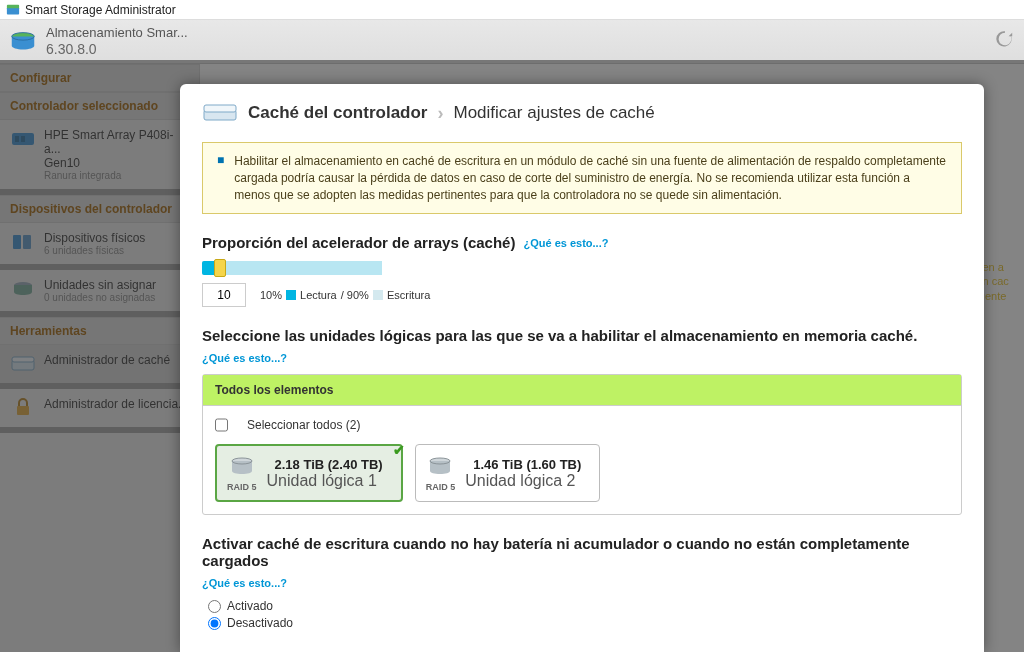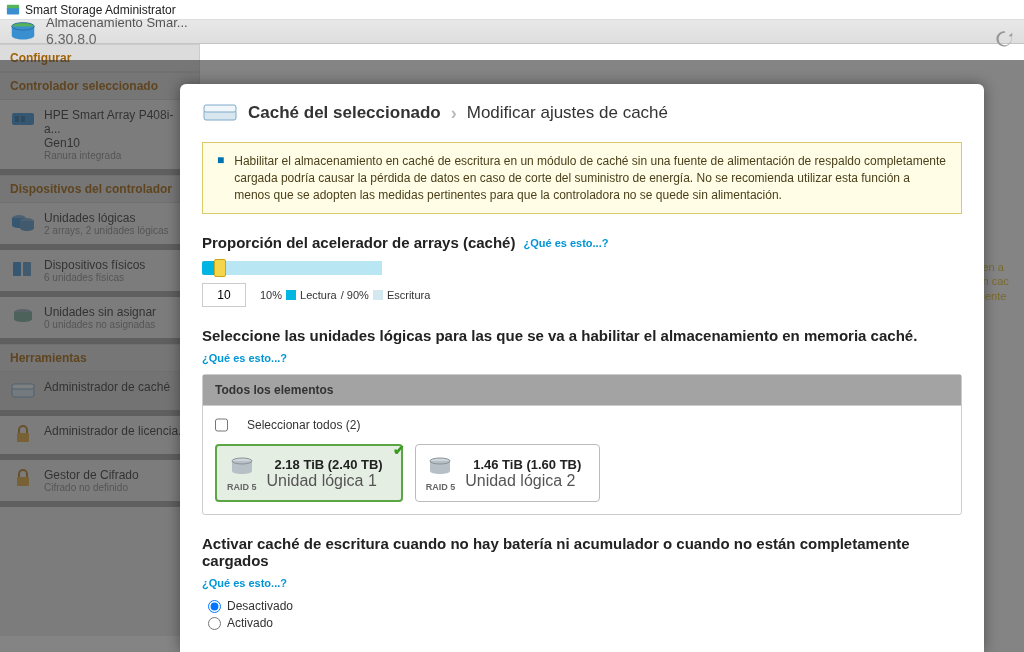--- a/index.html
+++ b/index.html
@@ -1,20 +1,20 @@
 <!DOCTYPE html>
 <html><head>
 <meta charset="utf-8">
 <style>
 * { box-sizing: border-box; margin: 0; padding: 0; }
 body { font-family: Arial, sans-serif; font-size: 12px; color: #333; background: #fff; width: 1024px; height: 652px; overflow: hidden; position: relative; }
 .titlebar { height: 20px; display: flex; align-items: center; padding: 0 6px; border-bottom: 1px solid #ddd; background: #fff; }
 .titlebar-icon { width: 14px; height: 14px; margin-right: 5px; display:inline-flex; }
 .title-text { font-size: 12px; color: #222; }
-.app-header { height: 24px; background: linear-gradient(#e8e8e8,#dedede); border-bottom: 1px solid #c5c5c5; display:flex; align-items:center; padding: 0 8px; position: relative; }
+.app-header { height: 44px; background: linear-gradient(#e8e8e8,#dedede); border-bottom: 1px solid #c5c5c5; display:flex; align-items:center; padding: 0 8px; position: relative; }
 .product-icon { width: 30px; height: 30px; margin-right: 8px; }
 .product-info { display:flex; flex-direction:column; line-height:1.2; color:#555; }
 .product-name { font-size: 13px; }
 .product-ver { font-size: 14px; color:#666; }
 .refresh-icon { position:absolute; right:10px; top:10px; color:#888; }
 .content-area { display:flex; height: calc(100% - 60px); }
 .sidebar { width: 200px; background:#ececec; border-right:1px solid #ccc; height:100%; overflow:hidden; }
 .side-section-title { background:#dcdcdc; padding:6px 10px; font-weight:bold; font-size:12px; color:#a16207; border-top:1px solid #ccc; border-bottom:1px solid #ccc; }
 .side-item { display:flex; align-items:flex-start; gap:8px; padding:8px 10px; border-bottom:6px solid #a3a3a3; cursor:pointer; }
 .side-item.selected { background:#d4d4d4; }
@@ -37,21 +37,21 @@
 .slider-track { width:180px; height:14px; background:#e8e8e8; border-radius:2px; position:relative; }
 .slider-fill { position:absolute; left:0; top:0; height:100%; width:18px; background:#00b5e2; border-radius:2px 0 0 2px; }
 .slider-fill2 { position:absolute; left:18px; top:0; height:100%; right:0; background:#b8e6f2; }
 .slider-thumb { position:absolute; left:12px; top:-2px; width:12px; height:18px; background:#f5d54a; border:1px solid #c7a818; border-radius:2px; }
 .ratio-input { width:44px; height:24px; border:1px solid #ccc; text-align:center; font-size:12px; }
 .ratio-legend { font-size:11px; color:#333; display:flex; align-items:center; gap:4px; }
 .leg-sq { width:10px; height:10px; display:inline-block; }
 .leg-sq.read { background:#00b5e2; }
 .leg-sq.write { background:#d4e9ef; }
 .lu-box { border:1px solid #ccc; border-radius:3px; margin-bottom:20px; }
-.lu-tab { background:#a3a3a3; padding:8px 12px; font-size:12px; font-weight:bold; border-bottom:1px solid #ccc; }
+.lu-tab { background:#bef264; padding:8px 12px; font-size:12px; font-weight:bold; border-bottom:1px solid #ccc; }
 .lu-body { padding:12px; }
 .select-all { display:flex; gap:19px; font-size:12px; margin-bottom:12px; }
 .lu-cards { display:flex; gap:12px; }
 .lu-card { display:flex; align-items:center; gap:10px; border:1px solid #bbb; background:#eef0f0; border-radius:4px; padding:8px 18px 8px 10px; position:relative; cursor:pointer; }
 .lu-card.sel { border:2px solid #5aa644; background:#e5eee3; }
 .lu-card.sel::after { content:"✔"; position:absolute; top:-4px; right:-4px; color:#3a9a1f; font-size:14px; font-weight:bold; }
 .lu-card.unsel { background:#fff; }
 .lu-disk-icon { width:26px; height:26px; display:flex; align-items:center; justify-content:center; }
 .lu-raid { font-size:9px; font-weight:bold; color:#666; margin-top:2px; }
 .lu-info .lu-size { font-size:13px; font-weight:bold; color:#222;margin-left:8px; }
@@ -110,34 +110,20 @@
       <div class="side-text">
         <div class="label" style="white-space:pre-line">HPE Smart Array P408i-a...
 Gen10</div>
         <div class="sub">Ranura integrada</div>
       </div>
     </div>
     <div class="side-section-title">Dispositivos del controlador</div>
     <div class="side-item">
       <span class="side-icon">
           <svg width="26" height="20" viewBox="0 0 26 20">
-            <ellipse cx="9" cy="6" rx="7" ry="3" fill="#7aa8cf"></ellipse>
-            <path d="M2 6v7c0 1.7 3.1 3 7 3s7-1.3 7-3V6" fill="#3a8fd1"></path>
-            <ellipse cx="17" cy="9" rx="7" ry="3" fill="#7aa8cf"></ellipse>
-            <path d="M10 9v7c0 1.7 3.1 3 7 3s7-1.3 7-3V9" fill="#5a97c8"></path>
-          </svg>
-        </span>
-      <div class="side-text">
-          <div class="label">Unidades lógicas</div>
-          <div class="sub">2 arrays, 2 unidades lógicas</div>
-        </div>
-    </div>
-    <div class="side-item">
-      <span class="side-icon">
-          <svg width="26" height="20" viewBox="0 0 26 20">
             <rect x="3" y="3" width="8" height="14" rx="1" fill="#3a8fd1"></rect>
             <rect x="13" y="3" width="8" height="14" rx="1" fill="#5a97c8"></rect>
           </svg>
         </span>
       <div class="side-text">
           <div class="label">Dispositivos físicos</div>
           <div class="sub">6 unidades físicas</div>
         </div>
     </div>
     <div class="side-item">
@@ -166,53 +152,41 @@
     </div>
     <div class="side-item">
       <span class="side-icon">
           <svg width="26" height="20" viewBox="0 0 26 20">
             <rect x="7" y="8" width="12" height="9" rx="1" fill="#e0a93a"></rect>
             <path d="M9 8V5a4 4 0 0 1 8 0v3" fill="none" stroke="#b58020" stroke-width="2"></path>
           </svg>
         </span>
       <div class="side-text">
           <div class="label">Administrador de licencia...</div>
-        </div>
-    </div>
-    <div class="side-item">
-      <span class="side-icon">
-          <svg width="26" height="20" viewBox="0 0 26 20">
-            <rect x="7" y="8" width="12" height="9" rx="1" fill="#e0a93a"></rect>
-            <path d="M9 8V5a4 4 0 0 1 8 0v3" fill="none" stroke="#b58020" stroke-width="2"></path>
-          </svg>
-        </span>
-      <div class="side-text">
-          <div class="label">Gestor de Cifrado</div>
-          <div class="sub">Cifrado no definido</div>
         </div>
     </div>
   </div>
 </div>
 
 <div class="modal-overlay">
   <div class="side-truncated">
     <div>pueden a</div>
     <div>nto en cac</div>
     <div>ina fuente</div>
   </div>
 
   <div class="modal-panel">
     <div class="modal-header">
       <span class="ctrl-icon">
           <svg width="36" height="22" viewBox="0 0 36 22">
             <rect x="2" y="8" width="32" height="10" rx="2" fill="#d8e6f0" stroke="#7fa9c8"></rect>
             <rect x="2" y="3" width="32" height="7" rx="2" fill="#f0f6fa" stroke="#7fa9c8"></rect>
           </svg>
         </span>
-      <span class="crumb1">Caché del seleccionado</span>
+      <span class="crumb1">Caché del controlador</span>
       <span class="crumb-sep">›</span>
       <span class="crumb2">Modificar ajustes de caché</span>
     </div>
 
     <div class="warning-box">
       <span class="warn-bullet">■</span>
       <div class="warn-text">Habilitar el almacenamiento en caché de escritura en un módulo de caché sin una fuente de alimentación de respaldo completamente cargada podría causar la pérdida de datos en caso de corte del suministro de energía. No se recomienda utilizar esta función a menos que se adopten las medidas pertinentes para que la controladora no se quede sin alimentación.</div>
     </div>
 
     <div class="section-heading">
@@ -285,27 +259,27 @@
         </div>
       </div>
     </div>
 
     <div class="section-heading">
       <span>Activar caché de escritura cuando no hay batería ni acumulador o cuando no están completamente cargados</span>
       <span class="help-link">¿Qué es esto...?</span>
     </div>
     <div class="radio-group">
       <label class="radio-item">
+          <input type="radio" name="wc" style="">
+          <span>Activado</span>
+        </label>
+      <label class="radio-item">
           <input type="radio" name="wc" checked="" style="">
           <span>Desactivado</span>
         </label>
-      <label class="radio-item">
-          <input type="radio" name="wc" style="">
-          <span>Activado</span>
-        </label>
     </div>
 
     <div class="section-heading">
       <span>Superación del umbral de escritura de caché</span>
 
     </div>
 
   </div>
 </div>
 

